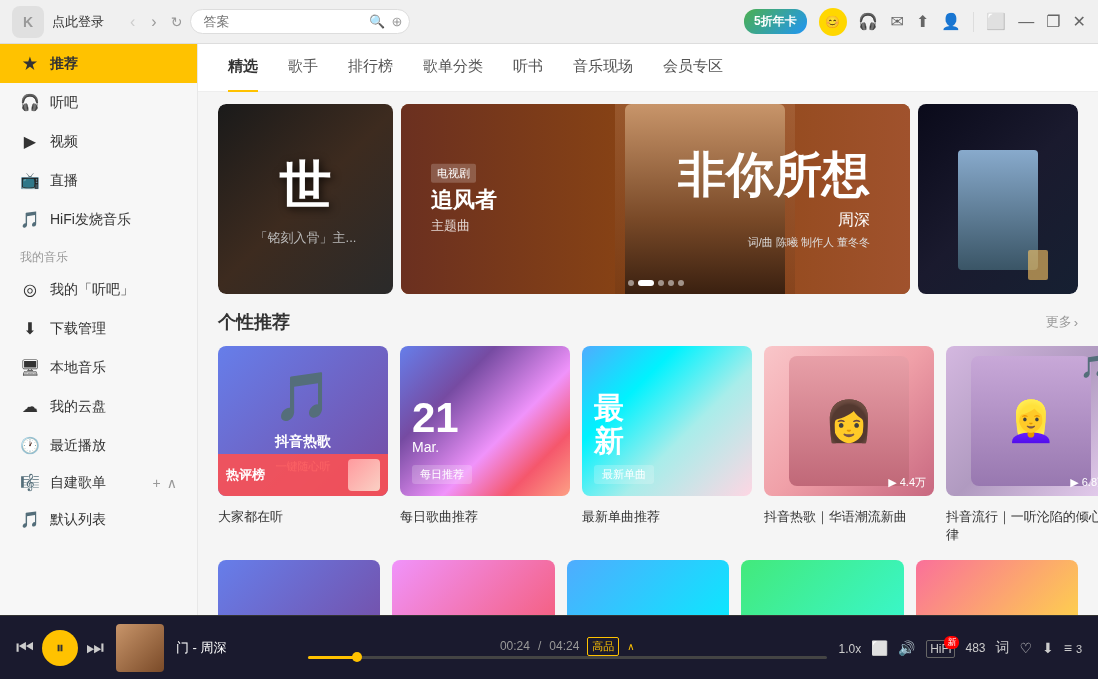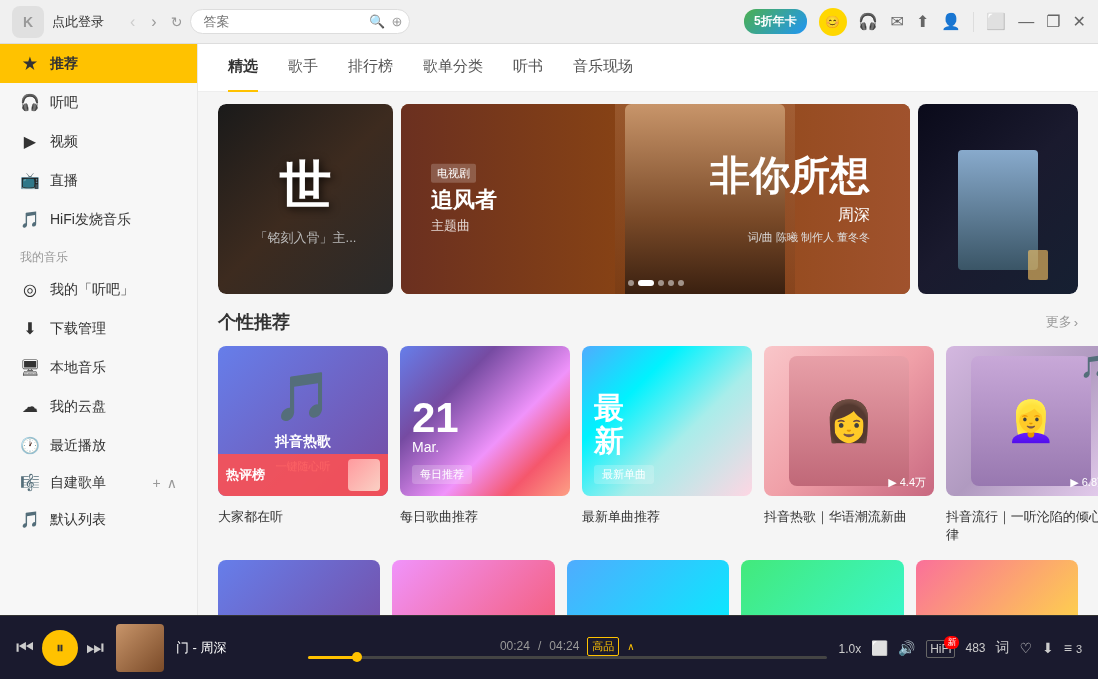--- a/index.html
+++ b/index.html
@@ -77,21 +77,21 @@
     .banner-main { flex: 1; border-radius: 8px; overflow: hidden; position: relative; background: #8B4513; }
     .banner-main-content {
       width: 100%; height: 100%;
       background: linear-gradient(to right, #6b3020, #8B4513, #a0522d);
       display: flex; align-items: center; justify-content: center; position: relative;
     }
     .banner-text-left { position: absolute; left: 30px; top: 50%; transform: translateY(-50%); color: white; }
     .banner-text-left .drama { font-size: 11px; background: rgba(255,255,255,0.2); padding: 2px 6px; border-radius: 2px; margin-bottom: 4px; display: inline-block; }
     .banner-text-left .title { font-size: 22px; font-weight: bold; line-height: 1.2; }
     .banner-text-right { position: absolute; right: 40px; top: 50%; transform: translateY(-50%); color: white; text-align: right; }
-    .banner-text-right .song-title { font-size: 40px; font-weight: bold; line-height: 1.1; }
+    .banner-text-right .song-title { font-size: 48px; font-weight: bold; line-height: 1.1; }
     .banner-text-right .artist { font-size: 16px; margin-top: 8px; }
     .banner-text-right .credits { font-size: 11px; color: #ddd; margin-top: 4px; }
     .banner-dots { position: absolute; bottom: 8px; left: 50%; transform: translateX(-50%); display: flex; gap: 4px; }
     .banner-dot { width: 6px; height: 6px; border-radius: 50%; background: rgba(255,255,255,0.5); }
     .banner-dot.active { background: white; width: 16px; border-radius: 3px; }
     .banner-right { width: 160px; flex-shrink: 0; border-radius: 8px; overflow: hidden; position: relative; }
     .banner-right-img {
       width: 100%; height: 100%;
       background: linear-gradient(135deg, #0a0a1a, #1a1a2e, #162032);
       display: flex; flex-direction: column; align-items: center; justify-content: flex-end; padding: 16px;
@@ -253,20 +253,21 @@
 
   <div class="content-area">
 
     <div class="nav-tabs">
       <div class="nav-tab active">精选</div>
       <div class="nav-tab">歌手</div>
       <div class="nav-tab">排行榜</div>
       <div class="nav-tab">歌单分类</div>
       <div class="nav-tab">听书</div>
       <div class="nav-tab">音乐现场</div>
+      <div class="nav-tab">会员专区</div>
     </div>
 
     <div class="scroll-content">
 
       <div class="banner-section">
         <div class="banner-container">
 
           <div class="banner-left">
             <div class="banner-left-img">
               <div style="color:white;font-size:52px;font-weight:bold;text-shadow:2px 2px 8px rgba(0,0,0,0.8);">世</div>

